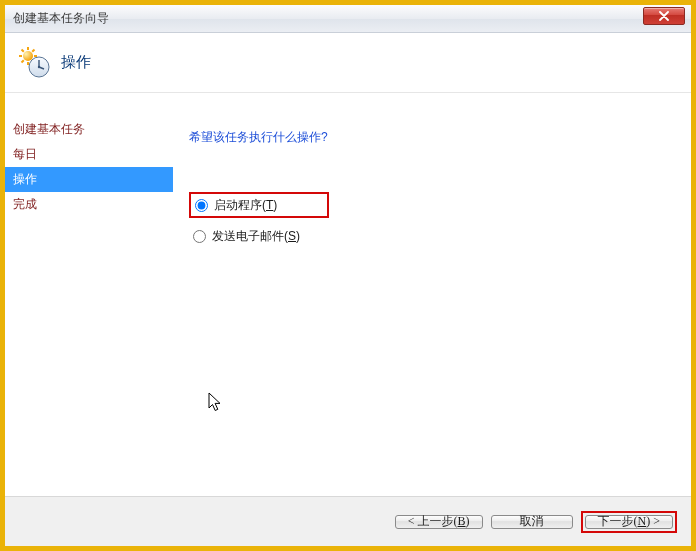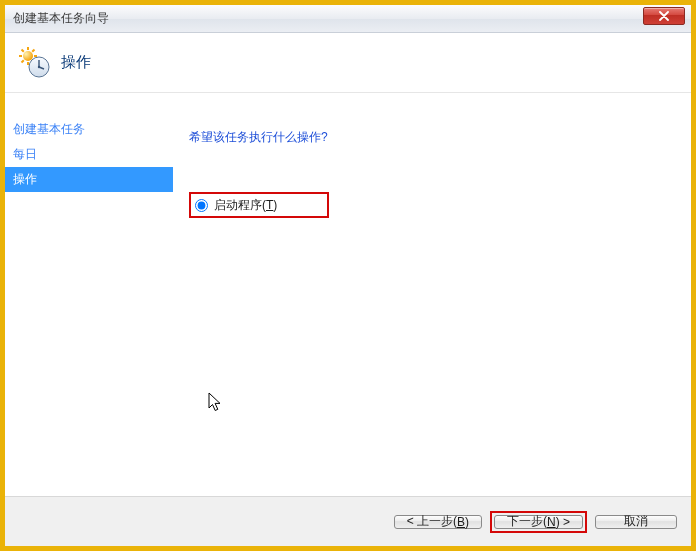--- a/index.html
+++ b/index.html
@@ -76,21 +76,21 @@
     background: #ffffff;
     position: relative;
   }
   .sidebar {
     width: 168px;
     background: #ffffff;
     padding-top: 24px;
   }
   .sidebar-item {
     padding: 4px 8px 4px 8px;
-    color: #3b82f6;
+    color: #7f1d1d;
     cursor: default;
   }
   .sidebar-item.indent {
   }
   .sidebar-item.active {
     background: #3399ff;
     color: #ffffff;
   }
   .content {
     flex: 1 1 auto;
@@ -140,21 +140,21 @@
     gap: 8px;
   }
   .btn {
     height: 14px;
     min-width: 82px;
     padding: 0 12px;
     background: linear-gradient(to bottom, #fdfdfd 0%, #ececec 45%, #e1e1e1 46%, #efefef 100%);
     border: 1px solid #8a8a8a;
     border-radius: 3px;
     font-size: 12px;
-    font-family: Liberation Sans, sans-serif;
+    font-family: Liberation Serif, serif;
     display: inline-flex;
     align-items: center;
     justify-content: center;
     color: #1a1a1a;
     cursor: default;
   }
   .btn .ul { text-decoration: underline; }
   .btn-wrap.highlight {
     border: 2px solid #d40808;
     padding: 2px;
@@ -215,53 +215,58 @@
       </svg>
     </span>
     <span class="header-title">操作</span>
   </div>
 
   <div class="body">
     <div class="sidebar">
       <div class="sidebar-item"><span>创建基本任务</span></div>
       <div class="sidebar-item indent"><span>每日</span></div>
       <div class="sidebar-item active"><span>操作</span></div>
+      <div class="sidebar-item"><span>完成</span></div>
     </div>
 
     <div class="content">
       <div class="prompt">希望该任务执行什么操作?</div>
 
       <div class="option-row highlight-box">
         <input type="radio" name="act" checked="" style="">
         <span class="option-label"><span>启动程序(</span><span class="ul">T</span><span>)</span></span>
+      </div>
+      <div class="option-row">
+        <input type="radio" name="act" style="">
+        <span class="option-label"><span>发送电子邮件(</span><span class="ul">S</span><span>)</span></span>
       </div>
     </div>
   </div>
 
   <div class="cursor">
     <svg width="16" height="22" viewBox="0 0 16 22">
       <path d="M1 1 L1 16 L4.5 12.5 L7.2 18.5 L9.8 17.3 L7.1 11.4 L12 11.4 Z" fill="#ffffff" stroke="#000000" stroke-width="1"></path>
     </svg>
   </div>
 
   <div class="footer">
     <span class="btn-wrap">
       <button class="btn">
           <span>&lt; 上一步(</span>
           <span class="ul">B</span>
           <span>)</span>
         </button>
     </span>
+    <span class="btn-wrap">
+      <button class="btn">
+          <span>取消</span>
+        </button>
+    </span>
     <span class="btn-wrap highlight">
       <button class="btn">
           <span>下一步(</span>
           <span class="ul">N</span>
           <span>) &gt;</span>
         </button>
     </span>
-    <span class="btn-wrap">
-      <button class="btn">
-          <span>取消</span>
-        </button>
-    </span>
   </div>
 
 </div>
 
 </body></html>

